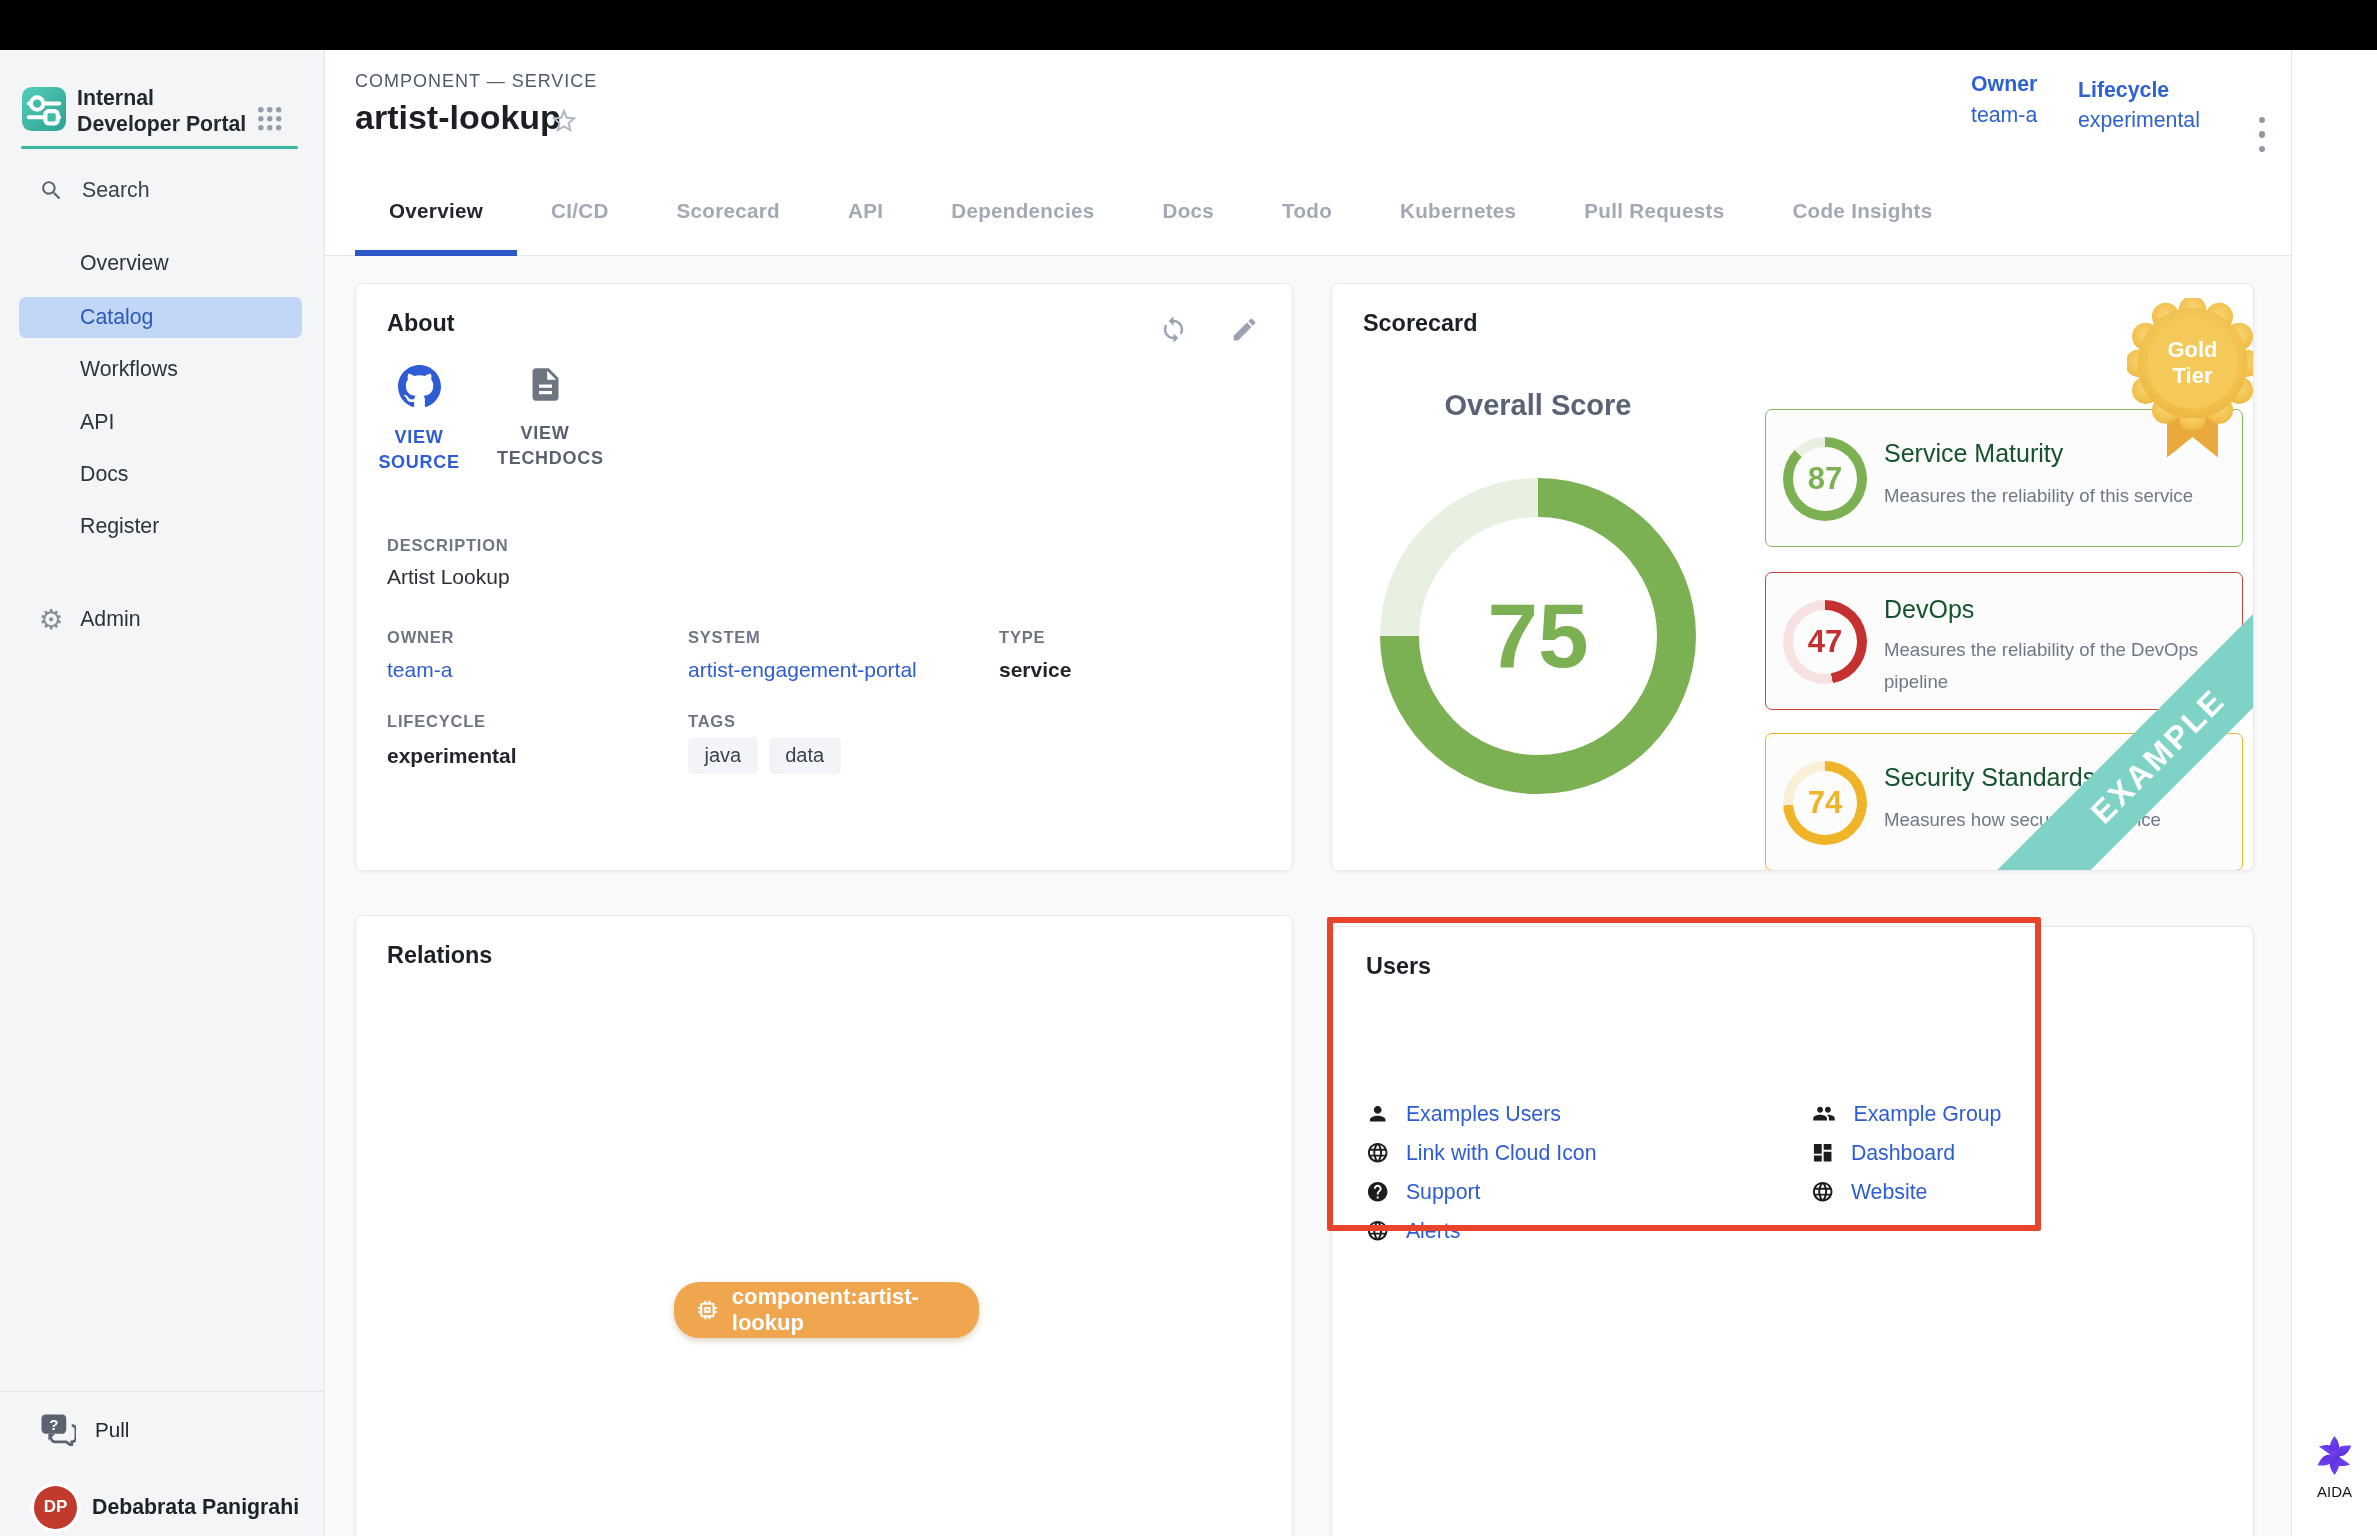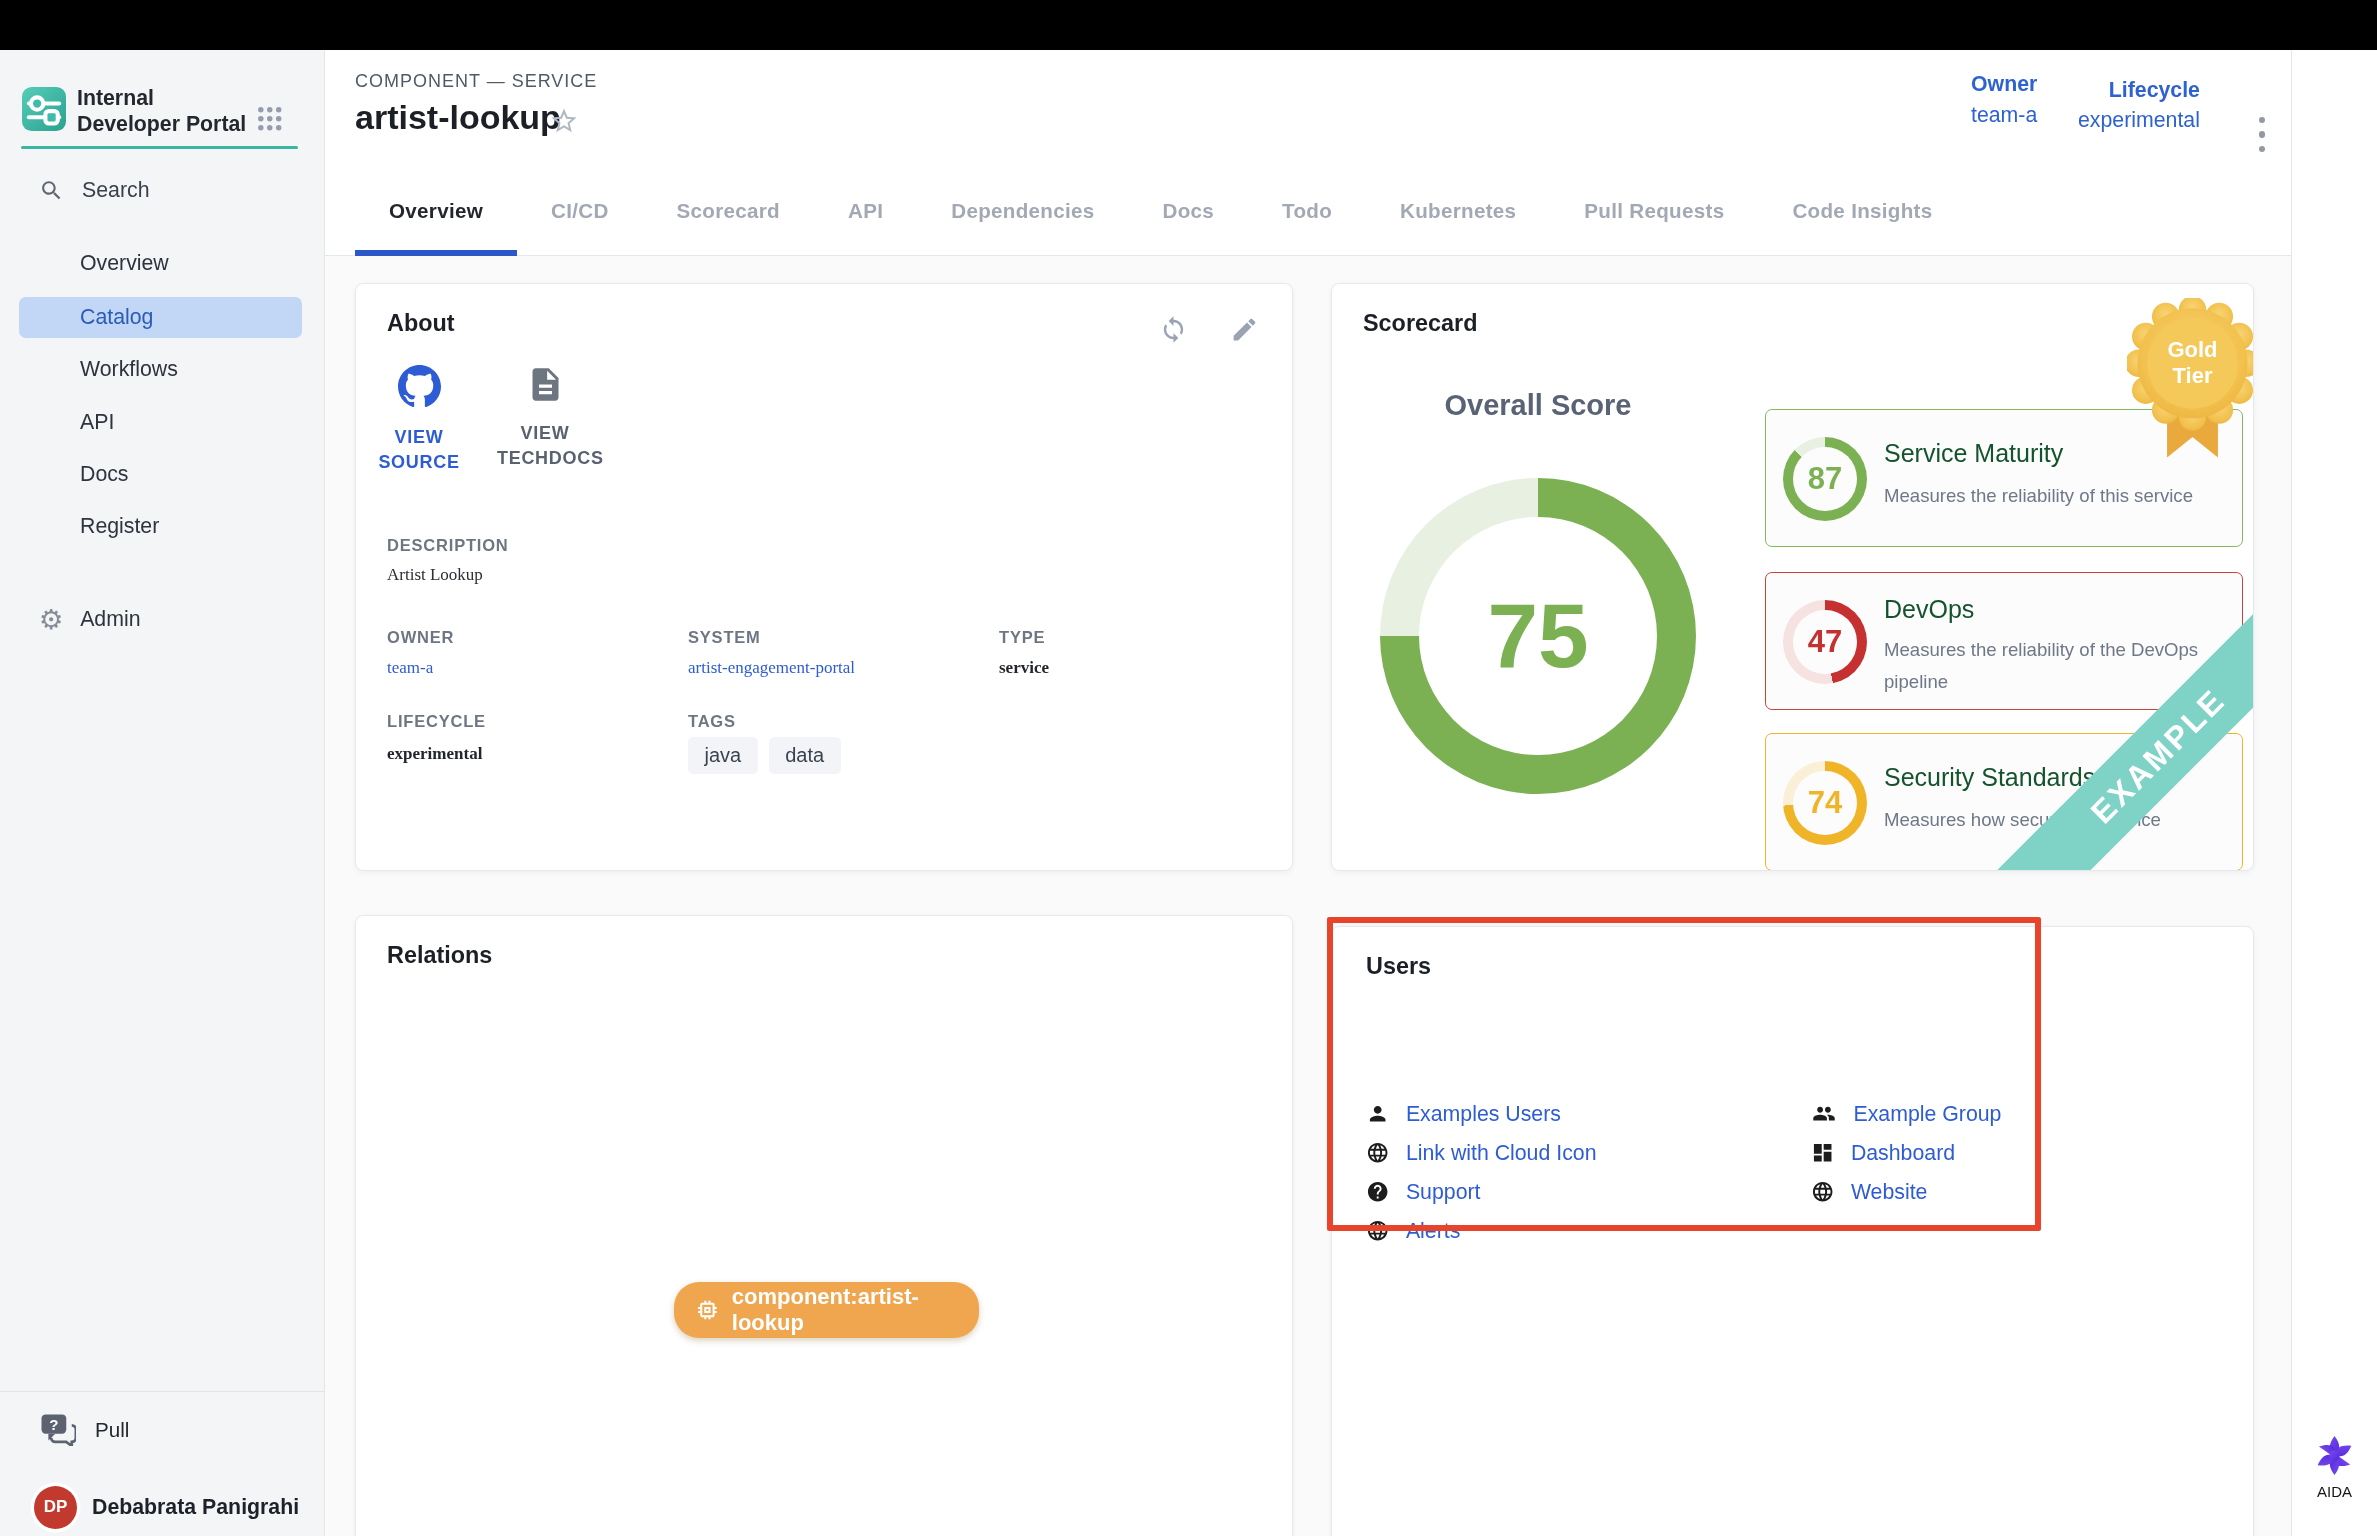--- a/index.html
+++ b/index.html
@@ -29,21 +29,21 @@
   .sidebar-divider { position:absolute; left:0; top:1341px; width:325px; height:0.7px; background:#e1e4e8; }
   .help-row { position:absolute; left:40px; top:1361px; width:261px; height:37px; display:flex; align-items:center; gap:19px; cursor:pointer; }
   .help-row span { font-size:20.6px; color:#23272e; }
   .user-row { position:absolute; left:34px; top:1435px; width:275px; height:44px; display:flex; align-items:center; gap:15px; cursor:pointer; }
   .avatar { width:43px; height:43px; border-radius:50%; background:#c13a2d; box-shadow:0 0 0 3.4px #fff;
             display:flex; align-items:center; justify-content:center; color:#fff; font-size:17px; font-weight:700; }
   .user-name { font-size:21.3px; font-weight:600; color:#1d2229; }
 
   
   .main { position:absolute; left:325px; top:50px; width:1966px; height:1487px; background:#fafafa; }
-  .header { position:absolute; left:0; top:0; width:100%; height:206px; background:#fff; border-bottom:0.7px solid #e5e8ec;text-align:right; }
+  .header { position:absolute; left:0; top:0; width:100%; height:206px; background:#fff; border-bottom:0.7px solid #e5e8ec; }
   .breadcrumb { position:absolute; left:30px; top:20.6px; font-size:18px; letter-spacing:1px; font-weight:500; color:#4f5a68; }
   .page-title { position:absolute; left:30px; top:48px; font-size:34px; font-weight:700; color:#1c2026; }
   .star-btn { position:absolute; left:224px; top:56px; cursor:pointer; }
   .owner-col { position:absolute; left:1646px; top:22px; cursor:pointer; }
   .lifecycle-col { position:absolute; left:1753px; top:27.5px; cursor:pointer; }
   .hdr-label { font-size:21.3px; font-weight:700; color:#2e62d0; }
   .hdr-value { font-size:21.3px; color:#2e62d0; margin-top:5.5px; }
   .kebab { position:absolute; left:1923px; top:67px; width:27.5px; height:62px; display:flex; flex-direction:column; align-items:center; gap:8.3px; cursor:pointer; }
   .kebab i { width:6.2px; height:6.2px; border-radius:50%; background:#9199a4; }
   .tabs { position:absolute; left:30px; bottom:0; height:84px; display:flex; }
@@ -54,21 +54,21 @@
   
   .card { position:absolute; background:#fff; border:0.7px solid #e6e8eb; border-radius:8.3px; box-shadow:0 1.4px 5.5px rgba(25,35,50,.05); }
   .card-title { position:absolute; left:31px; top:26px; font-size:23.4px; font-weight:700; color:#1b1f26; }
 
   
   #about-card { left:30px; top:233px; width:938px; height:588px; }
   .icon-btn { position:absolute; top:31px; width:30px; height:30px; cursor:pointer; }
   .about-action { position:absolute; top:81px; width:96px; text-align:center; cursor:pointer; }
   .about-action .alabel { margin-top:15px; font-size:18px; font-weight:700; letter-spacing:0.7px; line-height:25px; }
   .fld-label { position:absolute; font-size:16.5px; font-weight:700; letter-spacing:0.8px; color:#6e7683; }
-  .fld-value { position:absolute; font-size:17px; color:#2a2f36;font-family:Liberation Serif, serif; }
+  .fld-value { position:absolute; font-size:21px; color:#2a2f36; }
   .link-blue { color:#2e5cd4 !important; cursor:pointer; }
   .chip { display:inline-block; padding:6.9px 16.5px; background:#f2f4f7; border-radius:5.5px; font-size:20px; color:#3b434f; margin-right:11px; cursor:pointer; }
 
   
   #scorecard-card { left:1006px; top:233px; width:923px; height:588px; overflow:hidden; }
   .overall-label { position:absolute; left:41px; top:105px; width:330px; text-align:center; font-size:29px; font-weight:600; color:#5a6375; }
   .donut { border-radius:50%; position:absolute; }
   .donut-hole { position:absolute; border-radius:50%; background:#fff; display:flex; align-items:center; justify-content:center; }
   #overall-donut { left:48px; top:194px; width:316px; height:316px; }
   #overall-donut .donut-hole { inset:39px; }

